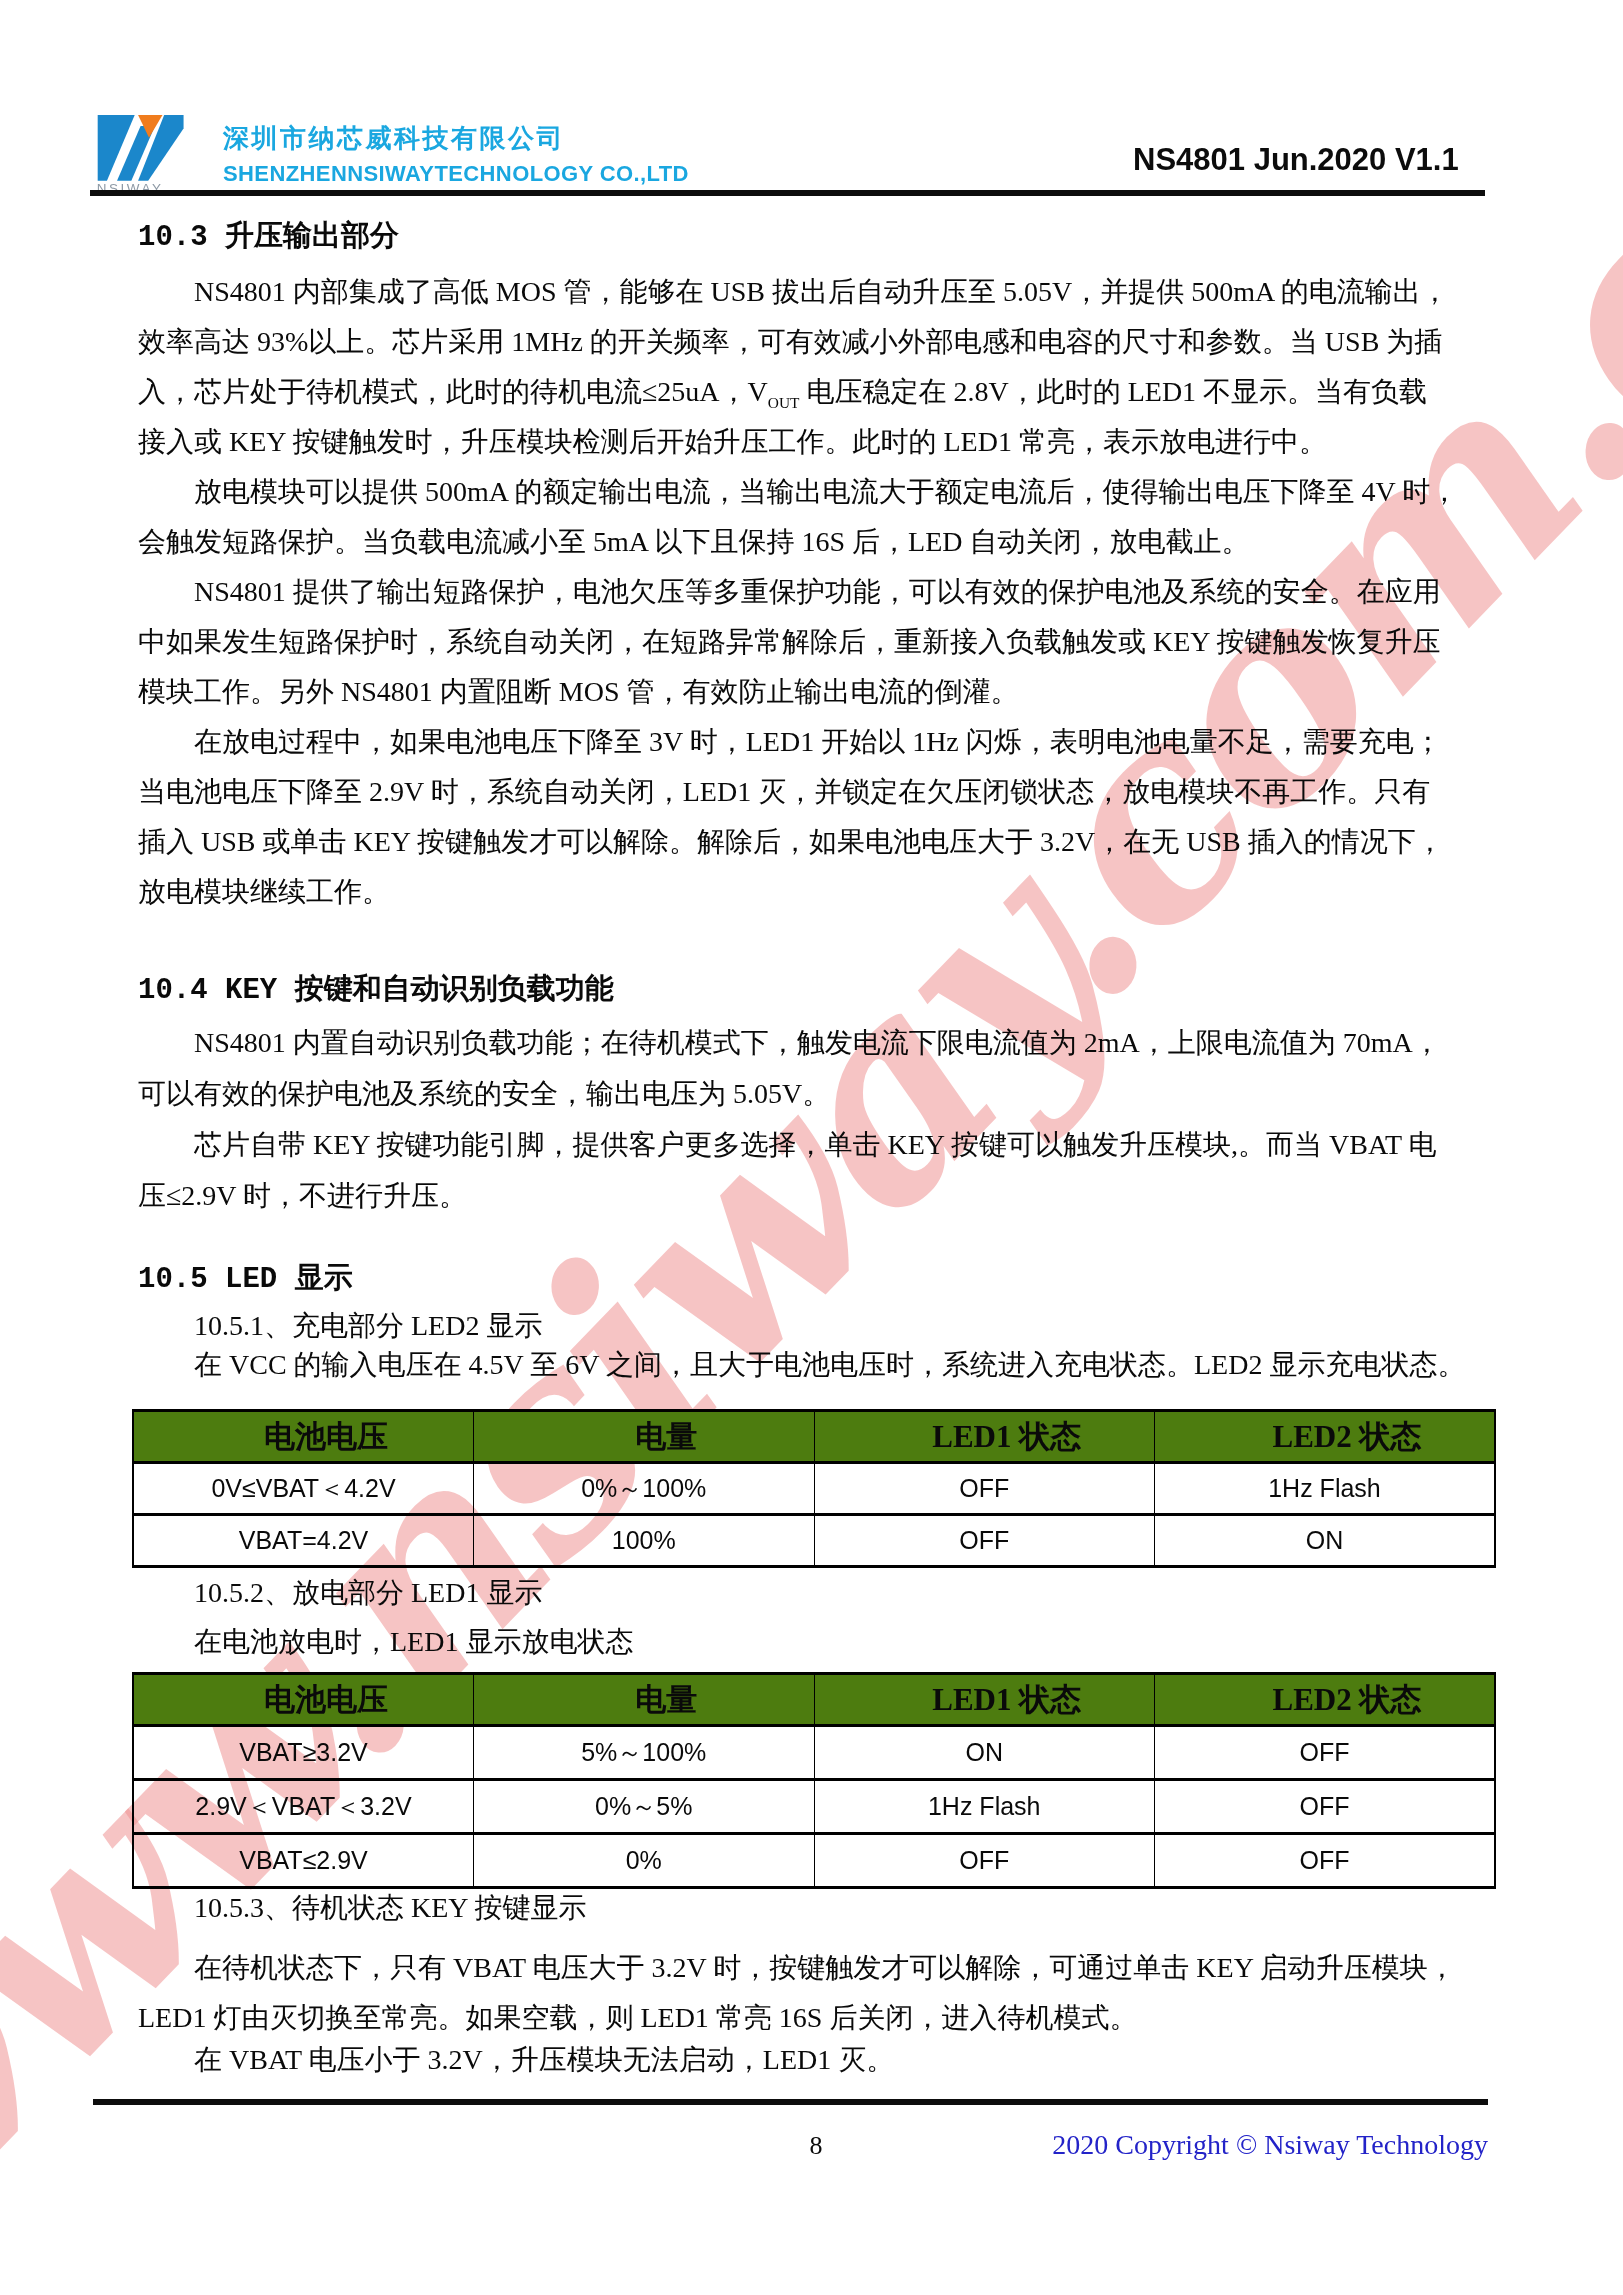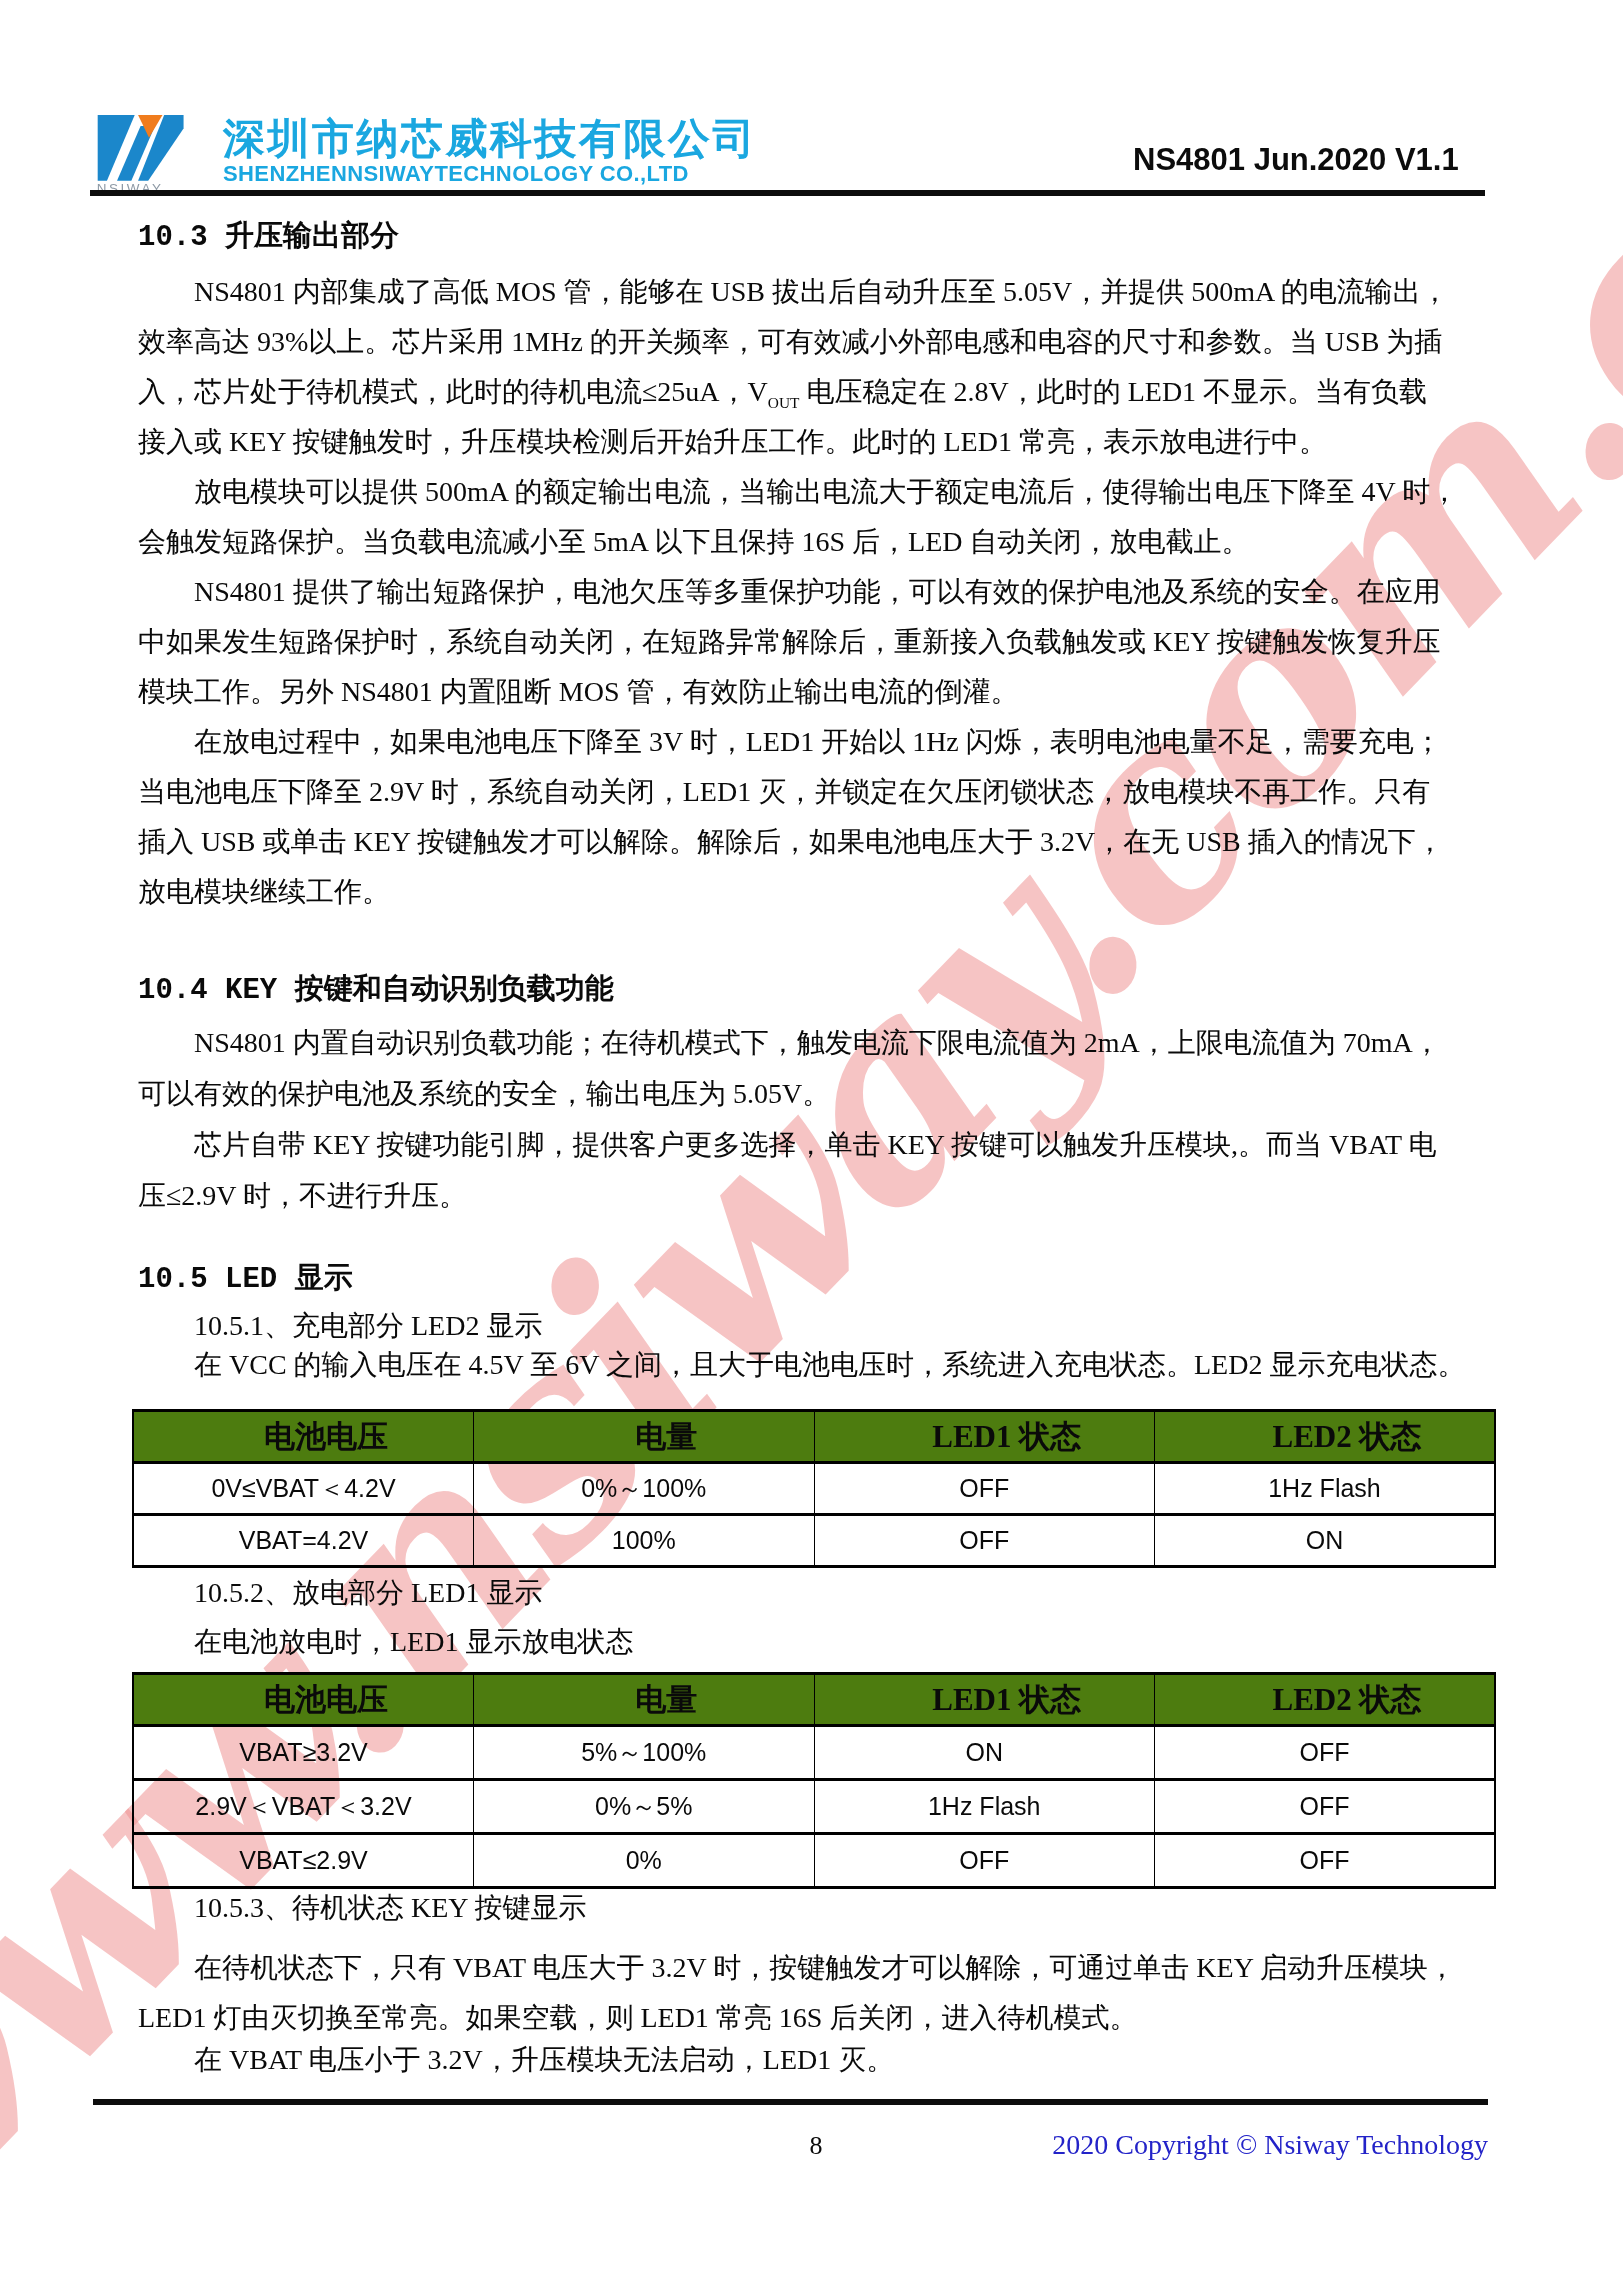--- a/index.html
+++ b/index.html
@@ -13,21 +13,21 @@
     position:absolute; left:829px; top:1150px; z-index:0;
     transform:translate(-50%,-50%) rotate(-46deg);
     font-family:"DejaVu Serif",serif; font-style:italic; font-weight:bold;
     font-size:279px; letter-spacing:-8.5px; white-space:nowrap;
     color:rgba(238,148,148,0.55); pointer-events:none;
   }
   .layer { position:absolute; inset:0; z-index:1; }
   
   .logo-box { position:absolute; left:96px; top:115px; width:101px; height:96px; }
   .company { position:absolute; left:223px; top:118px; font-family:"Liberation Sans",sans-serif; color:#1aa7e0; }
-  .company-cn { font-size:42px; font-weight:bold; letter-spacing:2.5px; line-height:41px; }
+  .company-cn { font-size:26px; font-weight:bold; letter-spacing:2.5px; line-height:41px; }
   .company-en { font-size:22px; font-weight:bold; letter-spacing:0.4px; line-height:30px; }
   .doc-ref {
     position:absolute; left:1133px; top:142px; width:355px;
     font-family:"Liberation Sans",sans-serif; font-weight:bold; font-size:31px; color:#0c0c0c;
     white-space:nowrap;
   }
   .header-rule { position:absolute; left:90px; top:190px; width:1395px; height:6px; background:#0d0d0d; }
   
   .h2 { position:absolute; left:138px; font-size:29px; font-weight:bold; white-space:nowrap;font-family:Liberation Mono, monospace; }
   .flow { position:absolute; left:138px; width:1361px; font-size:28px; }

